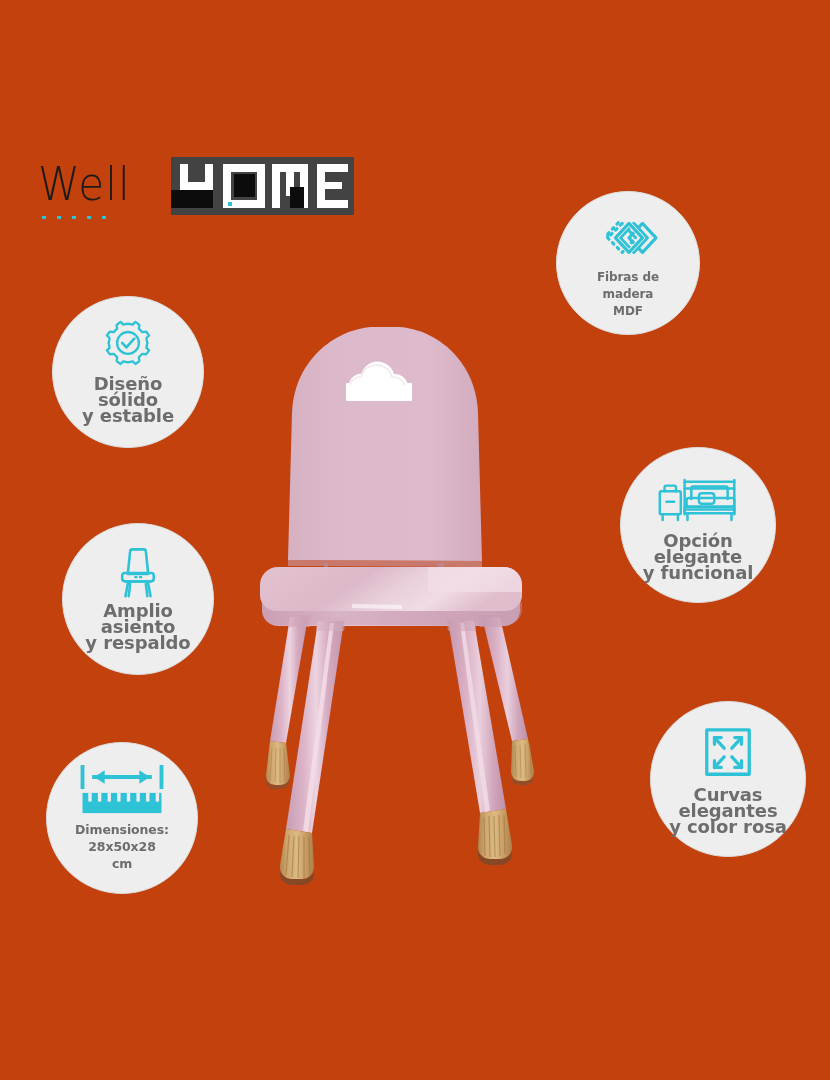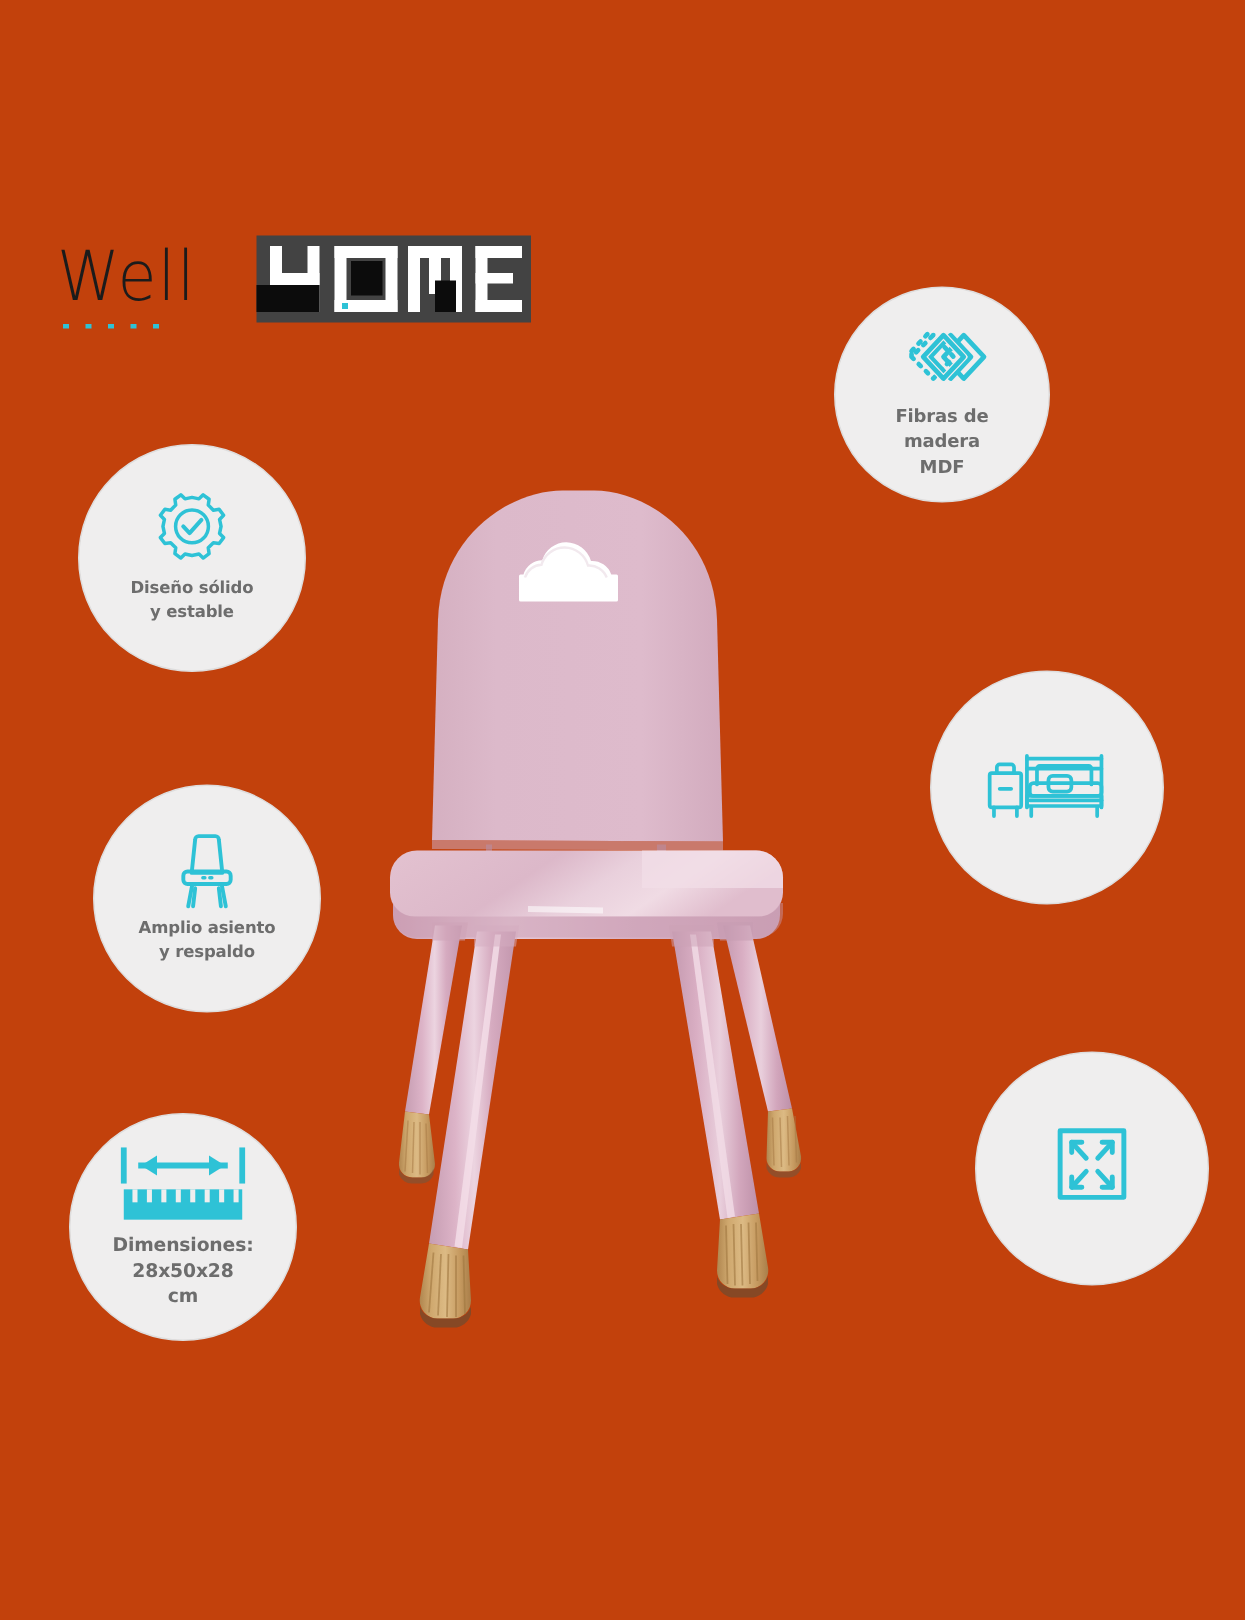--- a/index.html
+++ b/index.html
@@ -107,21 +107,21 @@
     height: 50px;
     display: flex;
     align-items: center;
     justify-content: center;
     margin-bottom: 5px;
     flex: none;
   }
   .badge-icon svg { display: block; overflow: visible; }
   .badge-label {
     font-family: "DejaVu Sans", sans-serif;
-    font-size: 11px;
+    font-size: 18px;
     font-weight: 700;
     line-height: 16px;
     color: #6d6d6d;
     white-space: pre-line;
     letter-spacing: -0.1px;
   }
 
   #badge-mdf       { left: 556px; top: 191px; width: 144px; height: 144px; align-items: center; }
   #badge-solido    { left: 52px;  top: 296px; width: 152px; height: 152px; }
   #badge-bed       { left: 620px; top: 447px; width: 156px; height: 156px; }
@@ -243,20 +243,22 @@
         <path d="M38 30 V19 a2 2 0 0 1 2-2 h34 a2 2 0 0 1 2 2 v11"></path>
 
         <rect x="46" y="24" width="16" height="11" rx="3"></rect>
 
         <rect x="33" y="29" width="50" height="9" rx="2.5"></rect>
         <path d="M33 41 H83"></path>
         <path d="M31 38 h52 v7 H31 z"></path>
         <path d="M34 46 v6 M80 46 v6"></path>
       </svg>
     </span>
+    <span class="badge-label">Opción elegante
+y funcional</span>
   </div>
 
   <div class="badge" id="badge-asiento">
     <span class="badge-icon">
       <svg viewBox="0 0 56 58" width="52" height="54" fill="none" stroke="#2ec2d6" stroke-width="2.8" stroke-linejoin="round" stroke-linecap="round">
 
         <path d="M17 30 L19.5 6 a2.5 2.5 0 0 1 2.5-2.4 h12 a2.5 2.5 0 0 1 2.5 2.4 L39 30 Z"></path>
 
         <rect x="11" y="29" width="34" height="9" rx="3"></rect>
         <path d="M25 33.5 h1.5 M30 33.5 h1.5" stroke-width="2.4"></path>
@@ -284,20 +286,22 @@
         <path d="M34 24 L44 13"></path>
         <path d="M44 13 h-7 M44 13 v7"></path>
 
         <path d="M26 33 L16 44"></path>
         <path d="M16 44 h7 M16 44 v-7"></path>
 
         <path d="M34 33 L44 44"></path>
         <path d="M44 44 h-7 M44 44 v-7"></path>
       </svg>
     </span>
+    <span class="badge-label">Curvas elegantes
+y color rosa</span>
   </div>
 
   <div class="badge" id="badge-dimens">
     <span class="badge-icon">
       <svg viewBox="0 0 94 54" width="92" height="52" fill="none">
         <g stroke="#2ec2d6" stroke-width="4" stroke-linecap="square">
           <path d="M6 3 V24"></path>
           <path d="M88 3 V24"></path>
           <path d="M18 13.5 H76"></path>
         </g>

